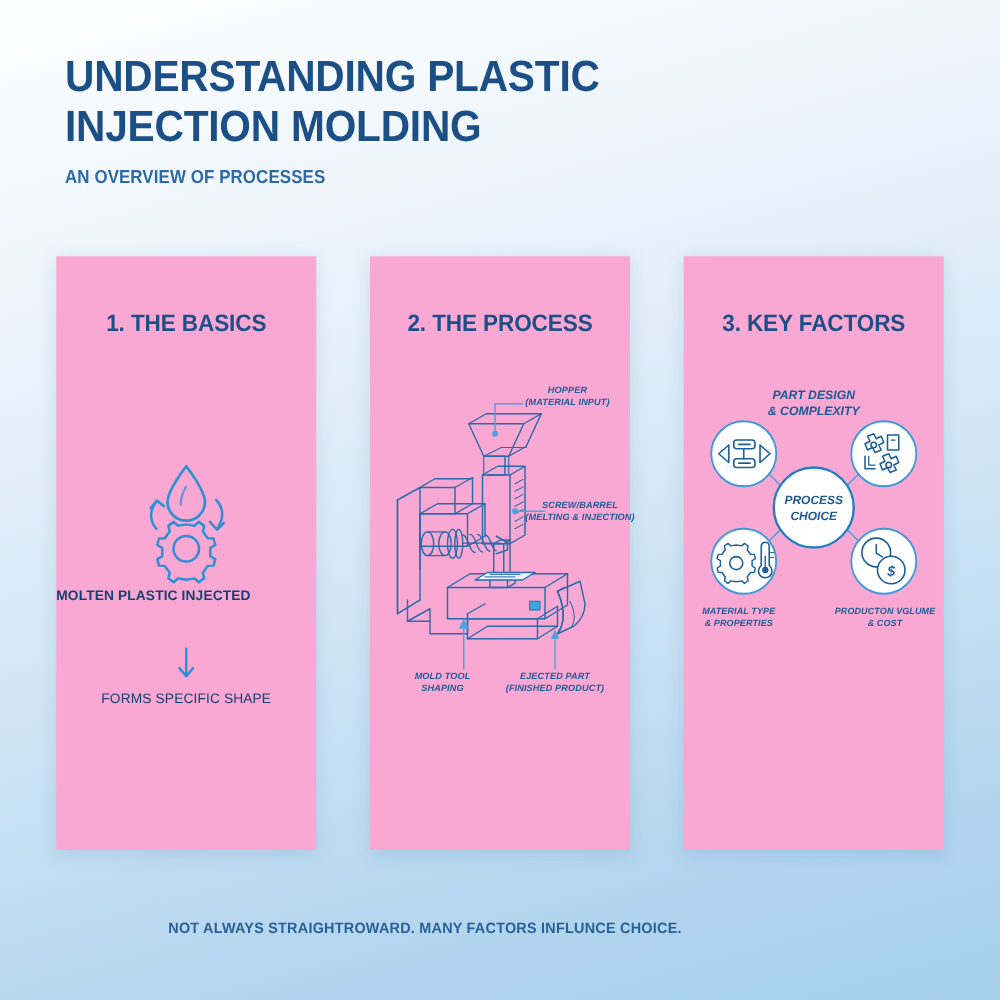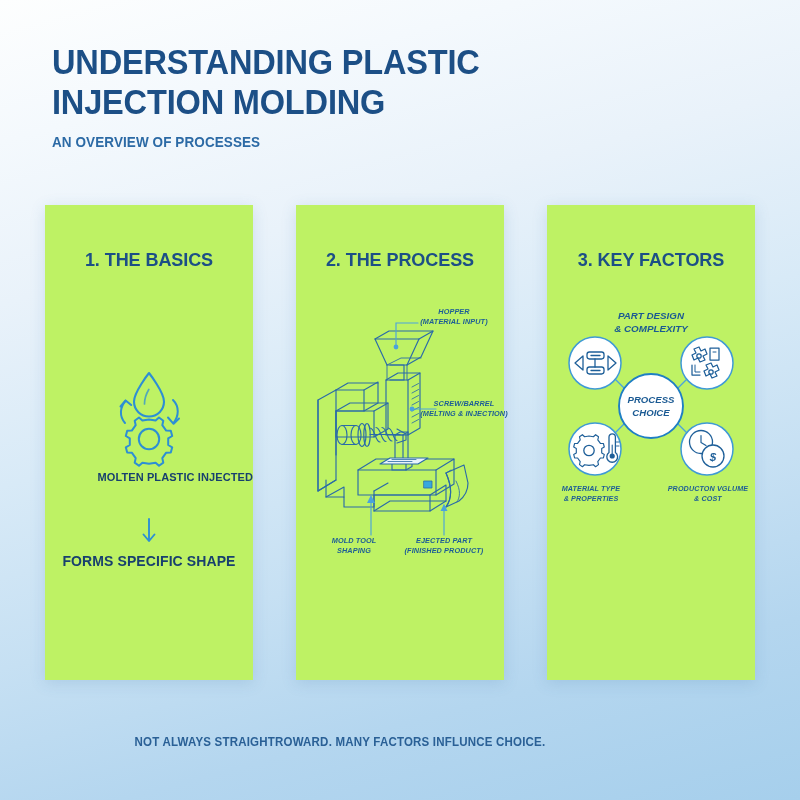--- a/index.html
+++ b/index.html
@@ -63,21 +63,21 @@
     left: 45px;
     top: 205px;
     width: 710px;
     height: 475px;
     display: flex;
     justify-content: space-between;
   }
   .card {
     width: 208px;
     height: 475px;
-    background: #bef264;
+    background: #f9a8d4;
     box-shadow: 0 3px 14px rgba(60, 110, 160, 0.17);
     position: relative;
   }
   .card-title {
     position: absolute;
     top: 44px;
     left: 0;
     right: 0;
     text-align: center;
     font-size: 19px;
@@ -100,42 +100,42 @@
     position: absolute;
     top: 68px;
     left: 50%;
     transform: translateX(-50%);
   }
   .c1-text1 {
     position: absolute;
     top: 175px;
     left: 0;
     right: 0;
-    text-align: right;
+    text-align: left;
     font-size: 11px;
     font-weight: bold;
     line-height: 1.45;
     color: #18406e;
     text-transform: uppercase;
     letter-spacing: 0.1px;
   }
   .c1-arrow {
     position: absolute;
     top: 222px;
     left: 50%;
     transform: translateX(-50%);
   }
   .c1-text2 {
     position: absolute;
     top: 258px;
     left: 0;
     right: 0;
     text-align: center;
-    font-size: 14px;
-    font-weight: bold;
+    font-size: 11px;
+    font-weight: normal;
     color: #18406e;
     text-transform: uppercase;
     letter-spacing: 0.1px;
   }
 
   
   .c2-diagram, .c3-diagram {
     position: absolute;
     top: 0;
     left: 0;

